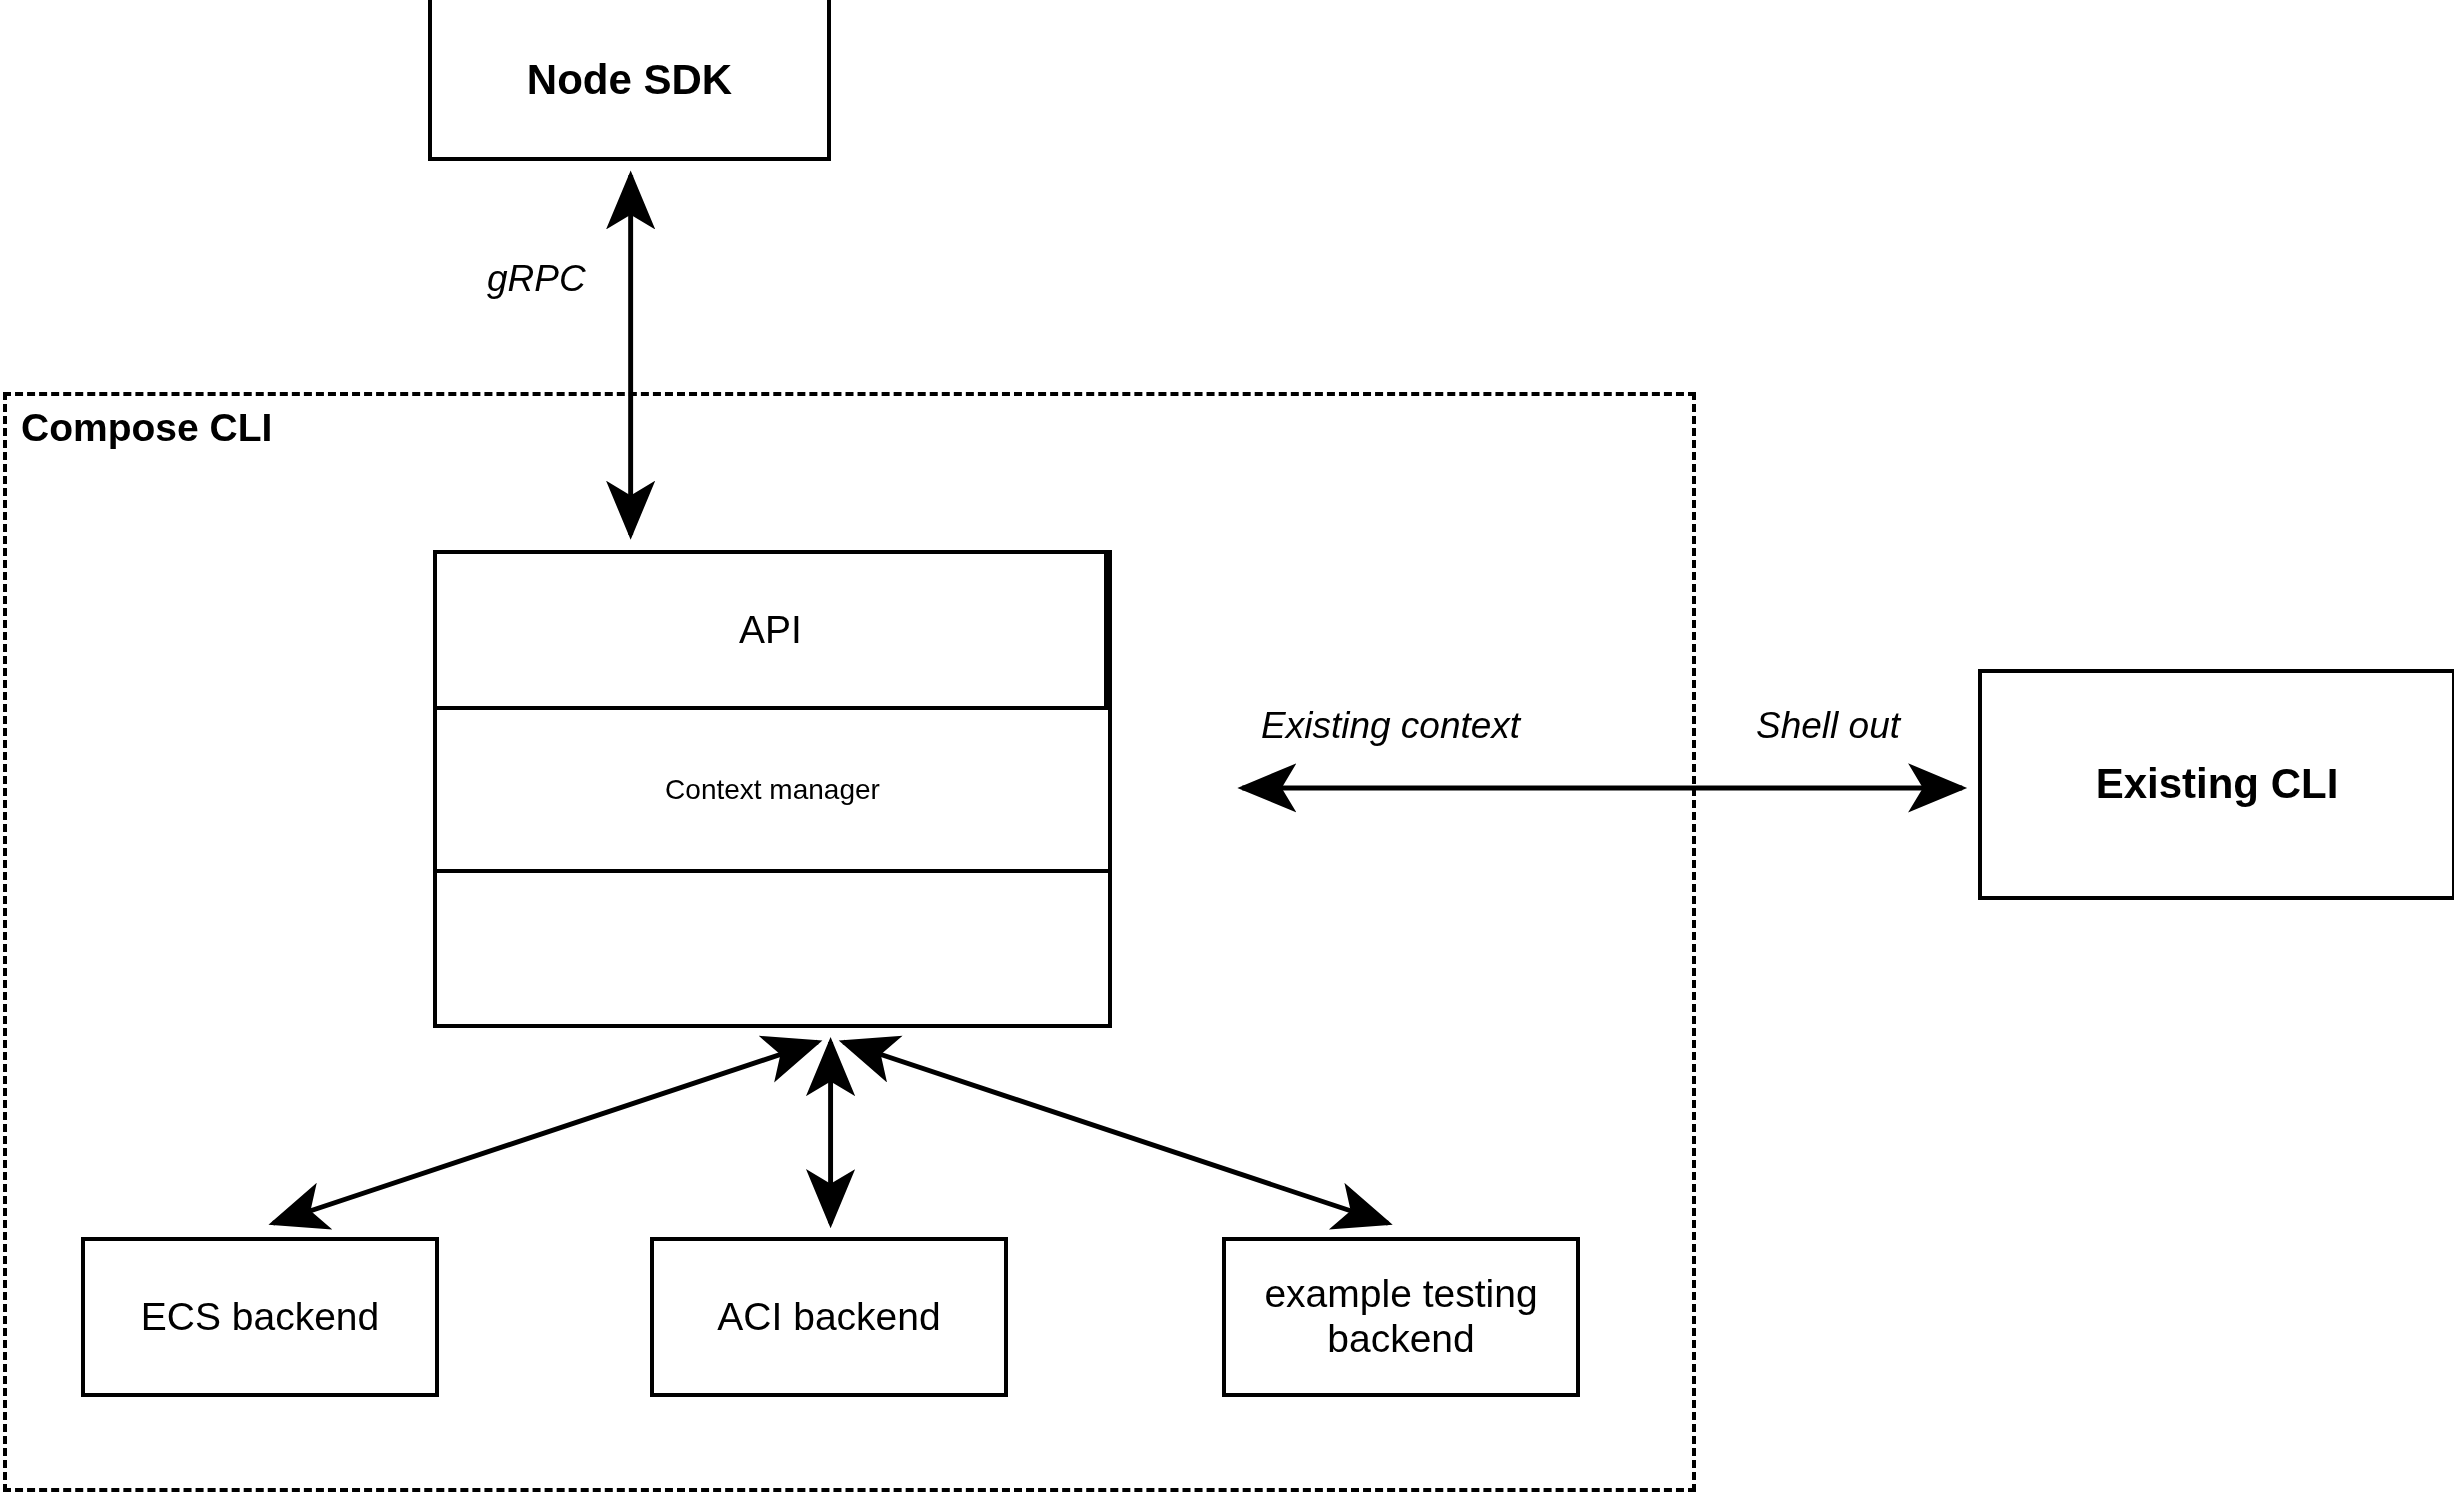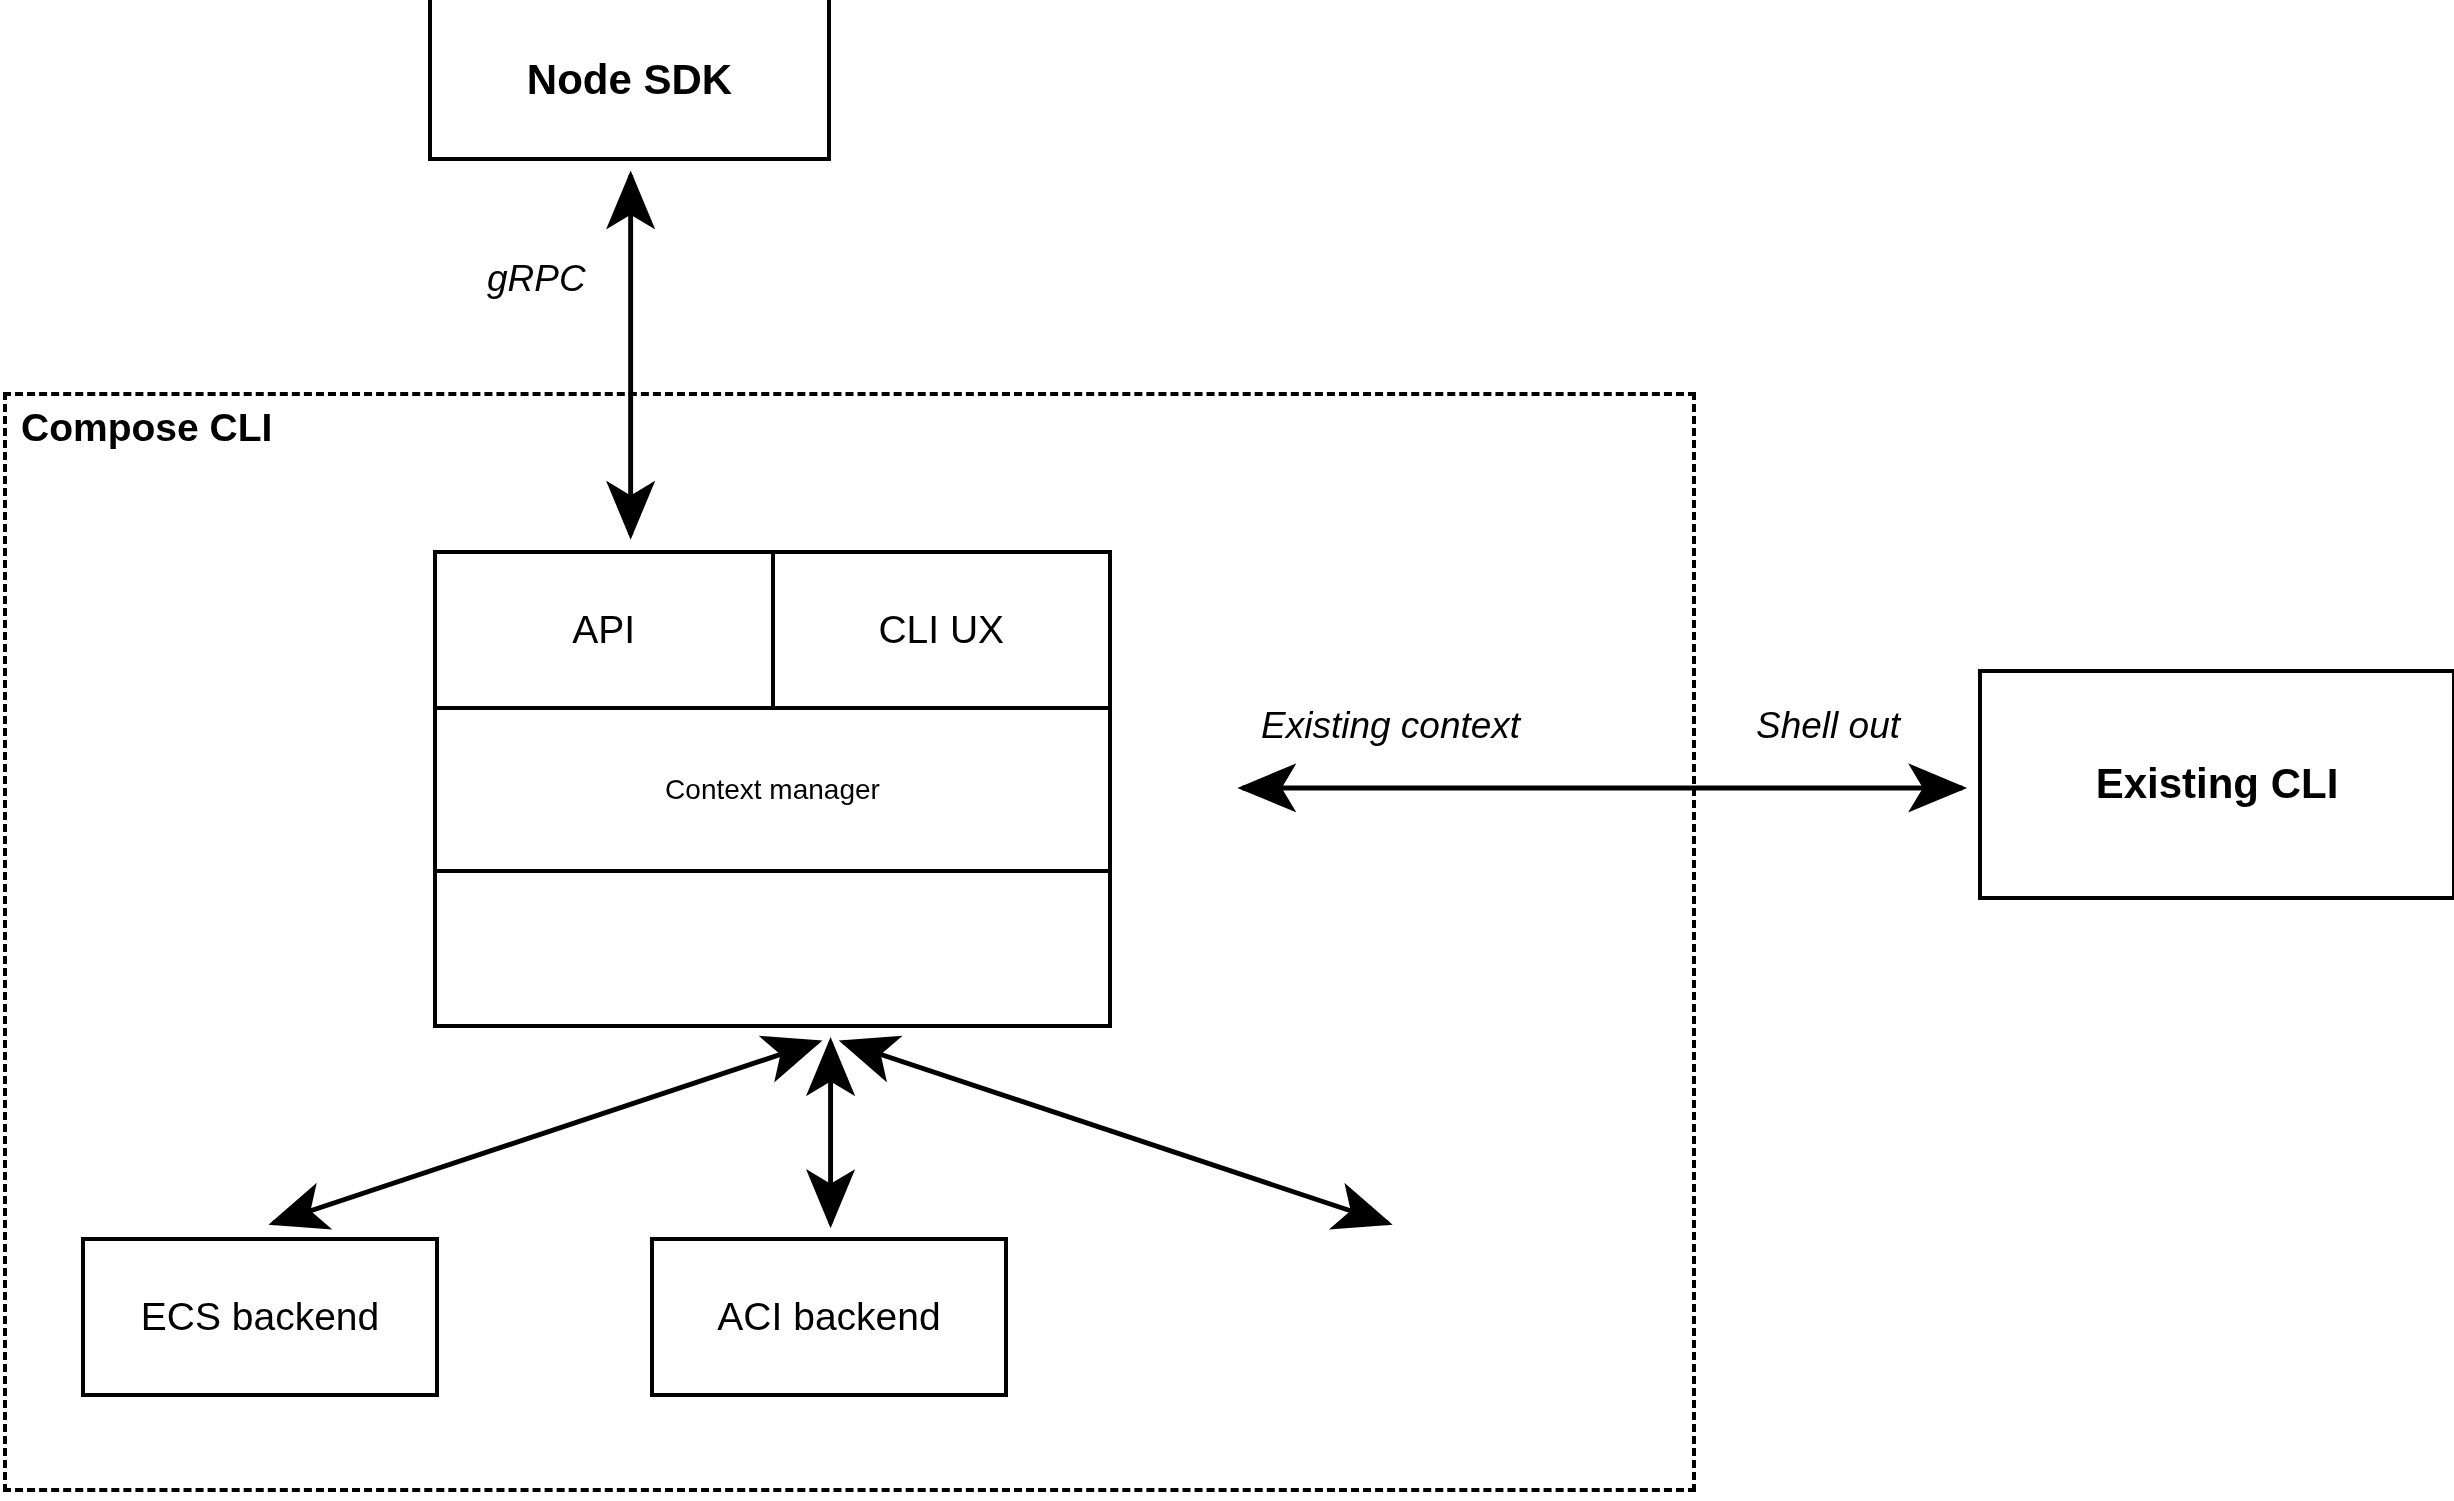--- a/index.html
+++ b/index.html
@@ -177,23 +177,20 @@
   <div class="edge-label" id="label-grpc">gRPC</div>
 
   <div id="compose-cli-boundary"></div>
   <div id="compose-cli-title">Compose CLI</div>
 
   <div id="cli-stack">
     <div class="stack-top-row">
       <div class="stack-cell" id="cell-api">
         <span class="node-label">API</span>
       </div>
-      <div class="stack-cell" id="cell-cli-ux">
-        <span class="node-label">CLI UX</span>
-      </div>
     </div>
     <div class="stack-row" id="row-context-manager">
       <span class="node-label">Context manager</span>
     </div>
   </div>
 
   <div class="edge-label" id="label-existing-context">Existing context</div>
   <div class="edge-label" id="label-shell-out">Shell out</div>
 
   <div class="node-box" id="existing-cli-box">
@@ -201,15 +198,18 @@
   </div>
 
   <div class="node-box backend-box" id="ecs-backend-box">
     <span class="node-label">ECS backend</span>
   </div>
 
   <div class="node-box backend-box" id="aci-backend-box">
     <span class="node-label">ACI backend</span>
   </div>
 
+  <div class="node-box backend-box" id="example-backend-box">
+    <span class="node-label"><span>example testing</span><br><span>backend</span></span>
+  </div>
 
 </div>
 
 
 </body></html>

